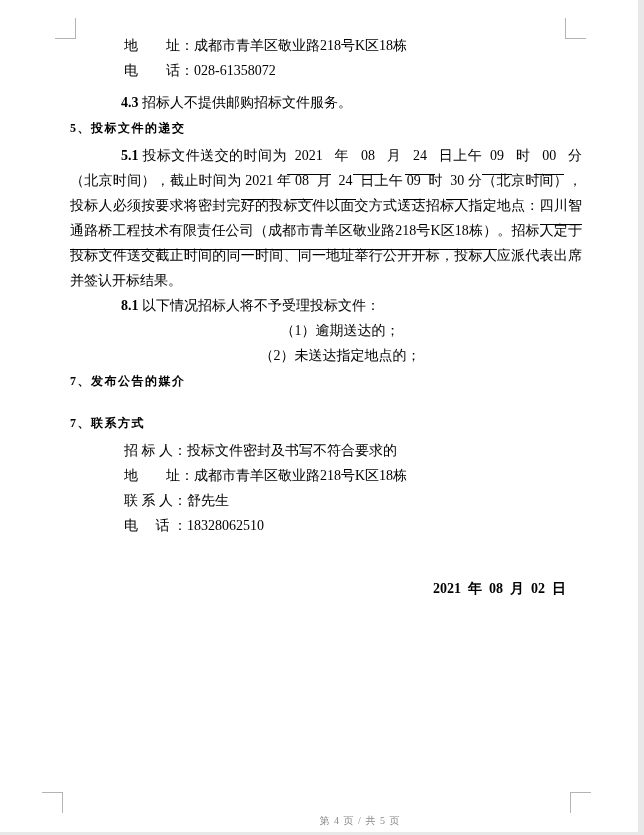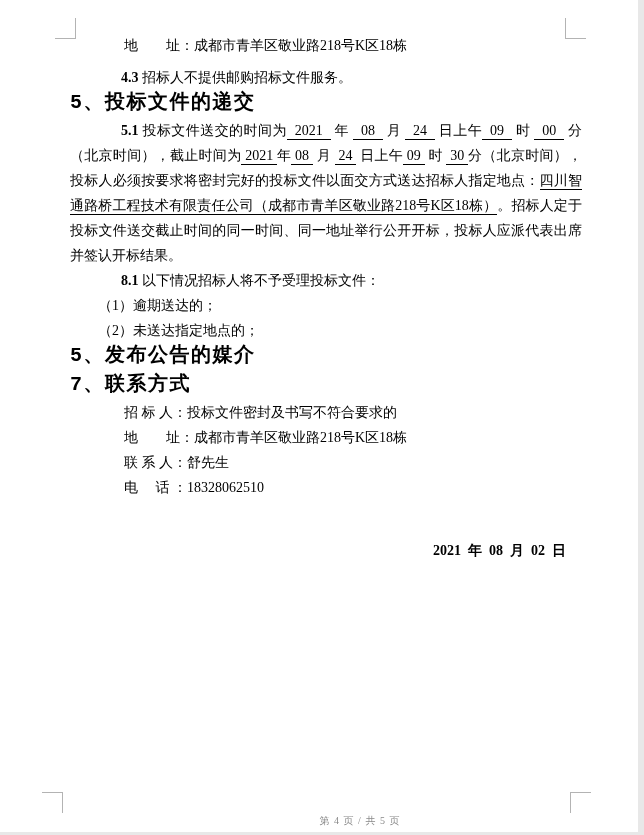--- a/index.html
+++ b/index.html
@@ -25,35 +25,35 @@
   .crop.tr{left:565px;top:18px;border-left:1px solid var(--crop);border-bottom:1px solid var(--crop);}
   .crop.bl{left:42px;top:792px;border-right:1px solid var(--crop);border-top:1px solid var(--crop);}
   .crop.br{left:570px;top:792px;border-left:1px solid var(--crop);border-top:1px solid var(--crop);}
 
   .content{position:absolute;left:70px;top:33px;width:512px;font-size:14px;line-height:25px;}
   .kv-row{margin-left:54px;white-space:pre-wrap;}
   .clause{white-space:pre-wrap;text-indent:2em;}
   .clause43{margin-top:7px;}
   .b{font-weight:bold;margin-left:23px;}
   h1{
-    font-family:Liberation Mono, monospace;
-    font-size:20px;font-weight:bold;letter-spacing:1.5px;
+    font-family:Liberation Serif, serif;
+    font-size:12px;font-weight:bold;letter-spacing:1.5px;
     margin:1px 0 0 0;line-height:24px;color:var(--ink);
   }
-  h1.gap-top{margin-top:5px;}
+  h1.gap-top{margin-top:18px;}
   .para{
     margin:3px 0 0 0;text-indent:2em;text-align:justify;
     white-space:pre-wrap;
   }
   .p52{margin:0;}
-  .list{margin:0;padding:0;list-style:none;}
+  .list{margin:0;padding:0;list-style:none;text-align:center;}
   .list li{padding-left:2em;line-height:25px;white-space:pre-wrap;}
   .contact{margin-top:3px;}
   .contact .kv-row{line-height:25px;}
-  .u{border-bottom:1px solid var(--ink);padding-bottom:1px;}
+  .u{border-bottom:1px solid var(--ink);padding-bottom:11px;}
   .w{text-decoration:underline wavy var(--wavy);text-decoration-skip-ink:none;text-underline-offset:4px;}
   .date-line{margin-top:38px;text-align:right;padding-right:16px;white-space:pre-wrap;font-weight:bold;}
   .footer{
     position:absolute;left:280px;top:814px;width:160px;text-align:center;
     font-size:10px;color:var(--footer);letter-spacing:1px;white-space:pre-wrap;
   }
 </style>
 </head>
 <body>
 
@@ -61,35 +61,36 @@
 
   <span class="crop tl"></span>
   <span class="crop tr"></span>
   <span class="crop bl"></span>
   <span class="crop br"></span>
 
   <div class="content">
 
     <div class="kv-row"><span class="label">地　　址：</span><span>成都市青羊区敬业路218号K区18栋</span></div>
 
+    <div class="kv-row"><span class="label">电　　话：</span><span>028-61358072</span></div>
 
     <div class="clause clause43"><span class="b">4.3</span><span> 招标人不提供邮购招标文件服务。</span></div>
 
     <h1>5、投标文件的递交</h1>
 
     <p class="para"><span class="b">5.1</span><span><span> 投标文件送交的时间为</span><span class="u">  2021  </span><span> 年 </span><span class="u">  08  </span><span> 月 </span><span class="u">  24  </span><span> 日上午</span><span class="u">  09  </span><span> 时 </span><span class="u">  00  </span><span> 分（北京时间），截止时间为</span><span class="u"> 2021 </span><span>年</span><span class="u"> 08 </span><span> 月 </span><span class="u"> 24 </span><span> 日上午</span><span class="u"> 09 </span><span> 时 </span><span class="u"> 30 </span><span>分（北京时间），投标人必须按要求将密封完好的投标文件以面交方式送达招标人指定地点：</span><span class="u">四川智通路桥工程技术有限责任公司（成都市青羊区敬业路218号K区18栋）</span><span>。招标人定于投标文件送交截止时间的同一时间、同一地址举行公开开标，投标人应派代表出席并签认开标结果。</span></span></p>
 
     <p class="para p52"><span class="b">8.1</span><span> 以下情况招标人将不予受理投标文件：</span></p>
 
     <ul class="list">
       <li>（1）逾期送达的；</li>
       <li>（2）未送达指定地点的；</li>
     </ul>
 
-    <h1>5、发布公告的媒介</h1>
+    <h1>7、发布公告的媒介</h1>
 
 
     <h1 class="gap-top">7、联系方式</h1>
 
     <div class="contact">
       <div class="kv-row"><span>招 标 人：</span><span>投标文件密封及书写不符合要求的</span></div>
       <div class="kv-row"><span>地　　址：</span><span>成都市青羊区敬业路218号K区18栋</span></div>
       <div class="kv-row"><span>联 系 人：</span><span>舒先生</span></div>
       <div class="kv-row"><span>电　 话 ：</span><span>18328062510</span></div>
     </div>

